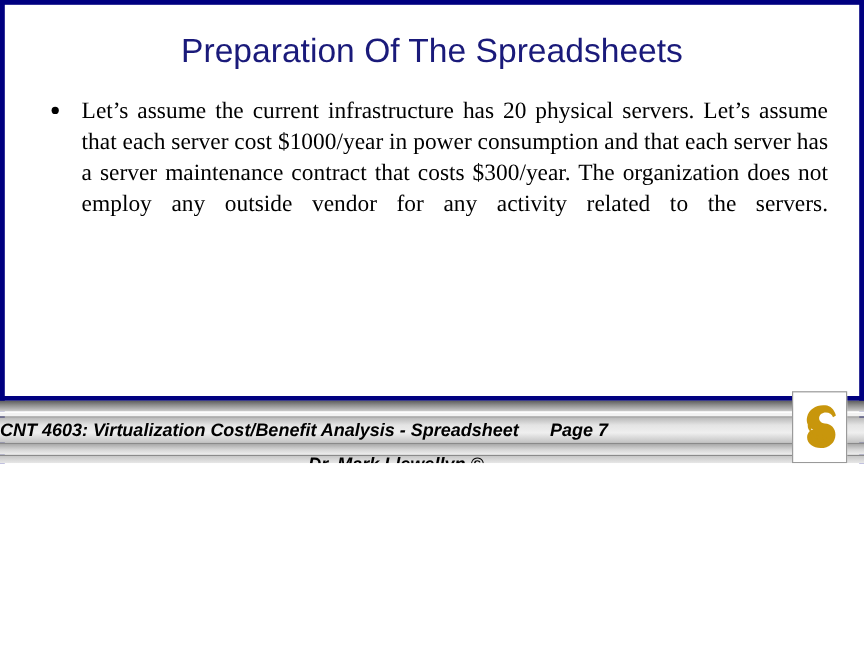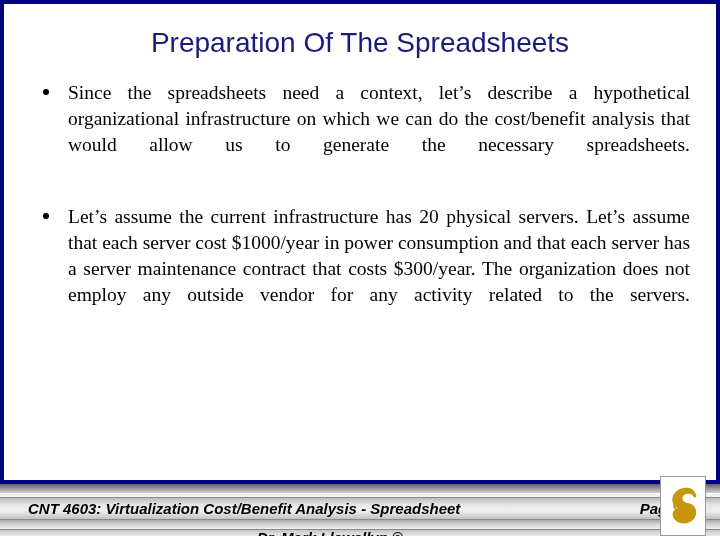--- a/index.html
+++ b/index.html
@@ -10,21 +10,21 @@
   body {
     width: 720px;
     height: 540px;
     overflow: hidden;
     font-family: "Liberation Serif", "DejaVu Serif", serif;
   }
 
   #slide {
     position: relative;
     width: 720px;
-    height: 536px;
+    height: 386px;
     background: #ffffff;
     box-sizing: border-box;
     overflow: hidden;
   }
 
   
   .edge-top {
     position: absolute;
     left: 0; top: 0;
     width: 720px; height: 4px;
@@ -149,23 +149,22 @@
     border-top: 1px solid #8a8a8a;
     box-sizing: border-box;
   }
 
   .foot-text-wrap {
     position: absolute;
     left: 0; top: 17px;
     width: 660px; height: 23px;
     display: flex;
     align-items: center;
-    justify-content: space-between;
+    justify-content: flex-start;
     gap: 26px;
-    padding-left: 28px;
   }
   .foot-course, .foot-page {
     font-family: "Liberation Sans", "DejaVu Sans", sans-serif;
     font-weight: bold;
     font-style: italic;
     font-size: 15px;
     color: #000000;
     white-space: nowrap;
   }
 
@@ -209,24 +208,20 @@
 <div id="slide">
 
   <div class="edge-top"></div>
   <div class="edge-left"></div>
   <div class="edge-right"></div>
 
   <div id="title">Preparation Of The Spreadsheets</div>
 
   <div id="body">
 
-    <div class="bullet-row">
-      <span class="bullet-dot"></span>
-      <div class="bullet-text">Since the spreadsheets need a context, let’s describe a hypothetical organizational infrastructure on which we can do the cost/benefit analysis that would allow us to generate the necessary spreadsheets.</div>
-    </div>
 
     <div class="bullet-row">
       <span class="bullet-dot"></span>
       <div class="bullet-text">Let’s assume the current infrastructure has 20 physical servers.  Let’s assume that each server cost $1000/year in power consumption and that each server has a server maintenance contract that costs $300/year.  The organization does not employ any outside vendor for any activity related to the servers.</div>
     </div>
 
 
   </div>
 
   <div id="footer">

